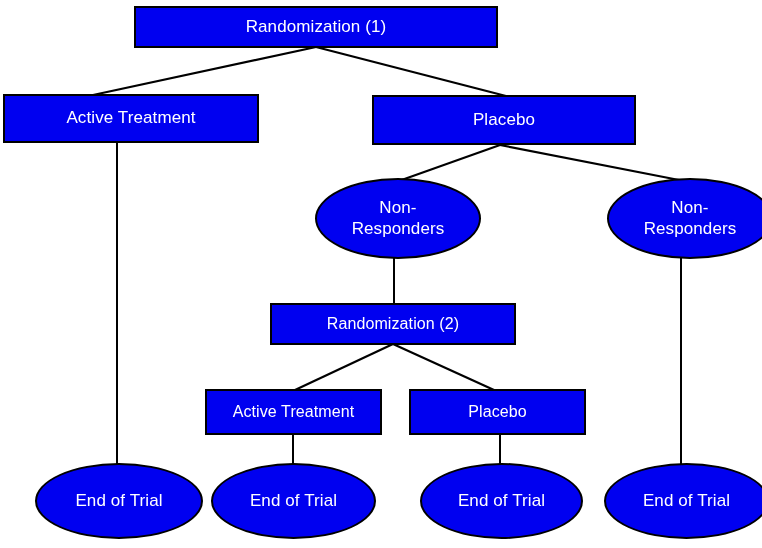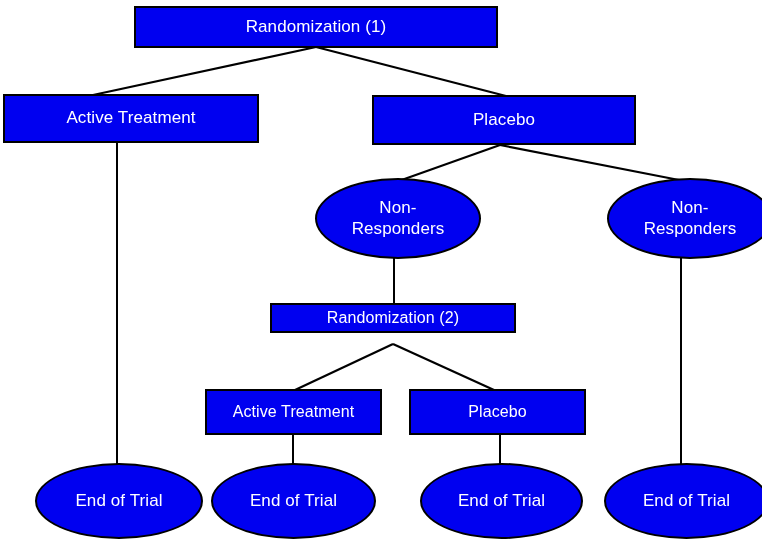--- a/index.html
+++ b/index.html
@@ -78,21 +78,21 @@
         <span class="label">Placebo</span>
       </div>
       <div class="node ellipse" style="left: 315px; top: 178px; width: 166px; height: 81px; background: rgb(0, 0, 240); border-color: rgb(0, 0, 0); color: rgb(255, 255, 255); font-size: 17px;">
         <span class="label">Non-
 Responders</span>
       </div>
       <div class="node ellipse" style="left: 607px; top: 178px; width: 166px; height: 81px; background: rgb(0, 0, 240); border-color: rgb(0, 0, 0); color: rgb(255, 255, 255); font-size: 17px;">
         <span class="label">Non-
 Responders</span>
       </div>
-      <div class="node box" style="left: 270px; top: 303px; width: 246px; height: 30px; background: rgb(0, 0, 240); border-color: rgb(0, 0, 0); color: rgb(255, 255, 255); font-size: 16px;">
+      <div class="node box" style="left: 270px; top: 303px; width: 246px; height: 42px; background: rgb(0, 0, 240); border-color: rgb(0, 0, 0); color: rgb(255, 255, 255); font-size: 16px;">
         <span class="label">Randomization (2)</span>
       </div>
       <div class="node box" style="left: 205px; top: 389px; width: 177px; height: 46px; background: rgb(0, 0, 240); border-color: rgb(0, 0, 0); color: rgb(255, 255, 255); font-size: 16px;">
         <span class="label">Active Treatment</span>
       </div>
       <div class="node box" style="left: 409px; top: 389px; width: 177px; height: 46px; background: rgb(0, 0, 240); border-color: rgb(0, 0, 0); color: rgb(255, 255, 255); font-size: 16px;">
         <span class="label">Placebo</span>
       </div>
       <div class="node ellipse" style="left: 35px; top: 463px; width: 168px; height: 76px; background: rgb(0, 0, 240); border-color: rgb(0, 0, 0); color: rgb(255, 255, 255); font-size: 17px;">
         <span class="label">End of Trial</span>

